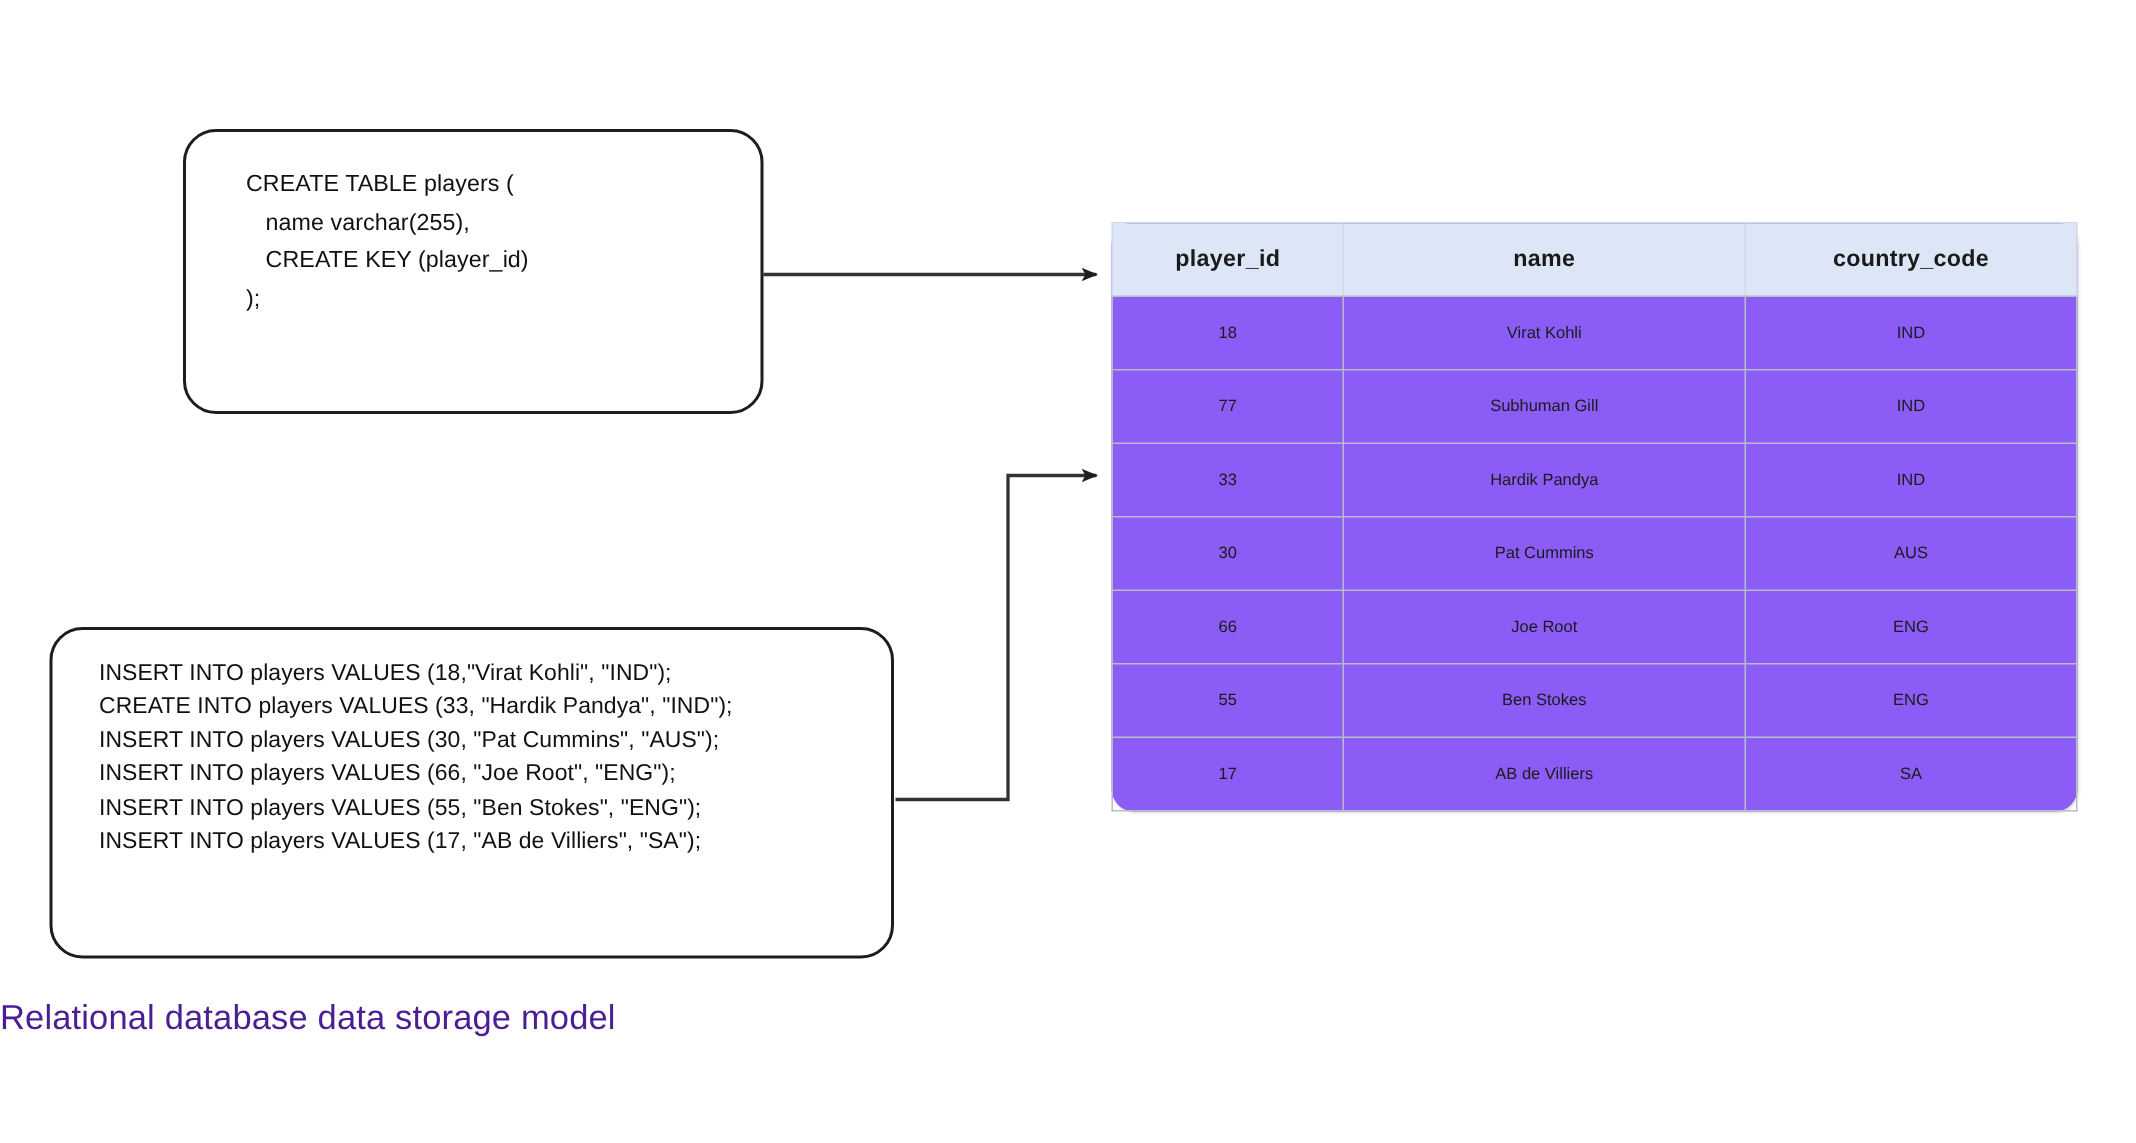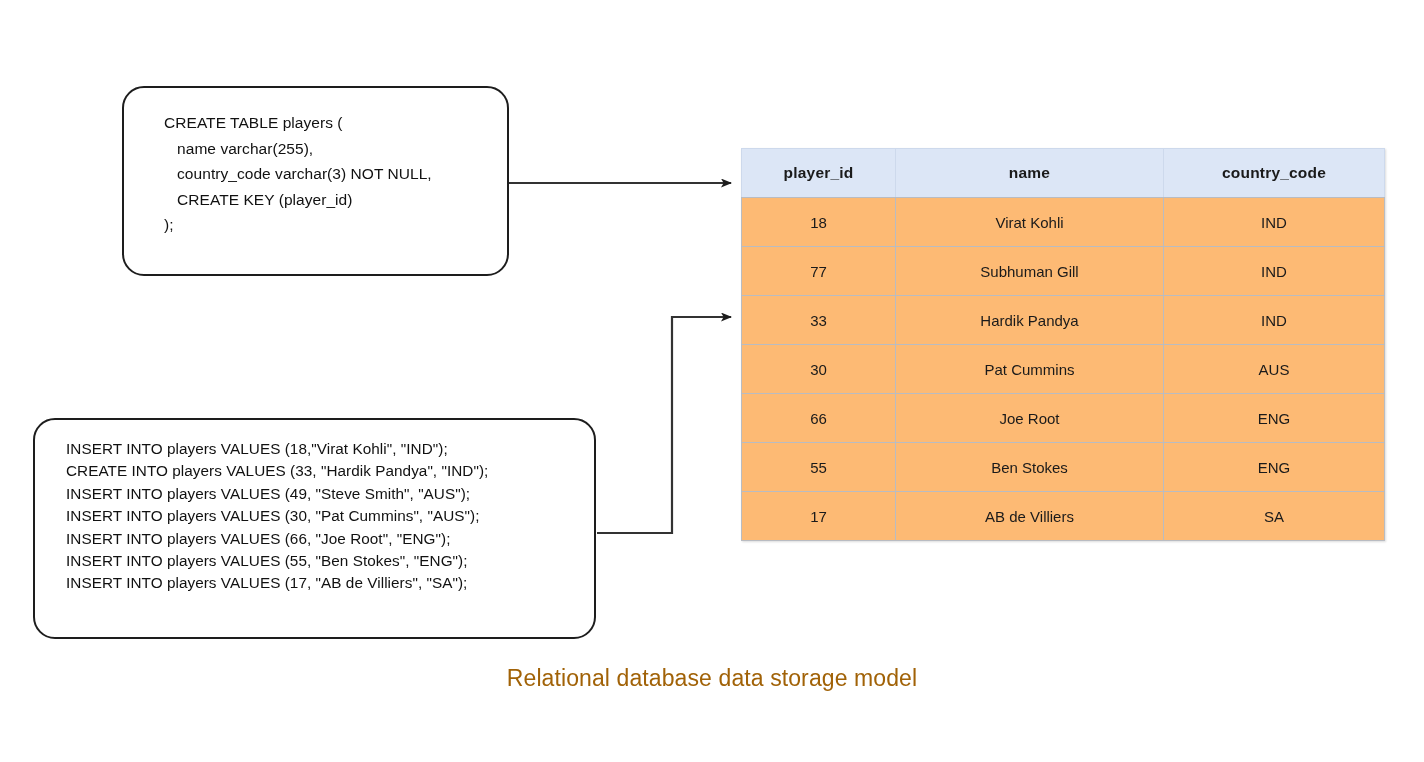--- a/index.html
+++ b/index.html
@@ -73,59 +73,60 @@
   }
 
   
   #players-table {
     position: absolute;
     left: 741px;
     top: 148px;
     width: 643px;
     border-collapse: collapse;
     table-layout: fixed;
-    background: #fdba74;
+    background: #8b5cf6;
     z-index: 4;
     box-shadow: 1px 1px 2px rgba(0,0,0,0.14);
+    border-radius: 15px;
   }
   #players-table th,
   #players-table td {
     border: 1px solid #b9bcc2;
     text-align: center;
     font-family: "Liberation Sans", sans-serif;
     color: #1a1a1a;
   }
   #players-table thead th {
     background: #dce6f6;
     border-color: #cdd9ec;
     border-bottom-color: #b9bcc2;
     font-size: 15.5px;
     font-weight: bold;
     height: 46px;
     letter-spacing: 0.2px;
   }
   #players-table tbody td {
-    font-size: 15px;
+    font-size: 11px;
     font-weight: normal;
     height: 46px;
   }
   #players-table col.c-id { width: 154px; }
   #players-table col.c-name { width: 268px; }
   #players-table col.c-cc { width: 221px; }
 
   
   #caption {
     position: absolute;
     left: 0;
     top: 665px;
     width: 1424px;
-    text-align: center;
+    text-align: left;
     font-family: "Liberation Sans", sans-serif;
     font-size: 23px;
-    color: #a16207;
+    color: #4c1d95;
     letter-spacing: 0.1px;
     z-index: 1;
   }
 </style>
 </head>
 <body>
 
 <div id="canvas">
 
   <svg id="arrows" width="1424" height="762">
@@ -136,29 +137,27 @@
     </defs>
 
     <path d="M509,183 L731,183" fill="none" stroke="#333333" stroke-width="2.2" marker-end="url(#arrowhead)"></path>
 
     <path d="M597,533 L672,533 L672,317 L731,317" fill="none" stroke="#333333" stroke-width="2.2" stroke-linejoin="miter" marker-end="url(#arrowhead)"></path>
   </svg>
 
   <div class="code-box" id="create-table-box">
     <div class="code-line">CREATE TABLE players (</div>
     <div class="code-line">   name varchar(255),</div>
-    <div class="code-line">   country_code varchar(3) NOT NULL,</div>
     <div class="code-line">   CREATE KEY (player_id)</div>
     <div class="code-line">);</div>
   </div>
 
   <div class="code-box" id="insert-box">
     <div class="code-line">INSERT INTO players VALUES (18,"Virat Kohli", "IND");</div>
     <div class="code-line">CREATE INTO players VALUES (33, "Hardik Pandya", "IND");</div>
-    <div class="code-line">INSERT INTO players VALUES (49, "Steve Smith", "AUS");</div>
     <div class="code-line">INSERT INTO players VALUES (30, "Pat Cummins", "AUS");</div>
     <div class="code-line">INSERT INTO players VALUES (66, "Joe Root", "ENG");</div>
     <div class="code-line">INSERT INTO players VALUES (55, "Ben Stokes", "ENG");</div>
     <div class="code-line">INSERT INTO players VALUES (17, "AB de Villiers", "SA");</div>
   </div>
 
   <table id="players-table">
     <colgroup>
       <col class="c-id">
       <col class="c-name">

